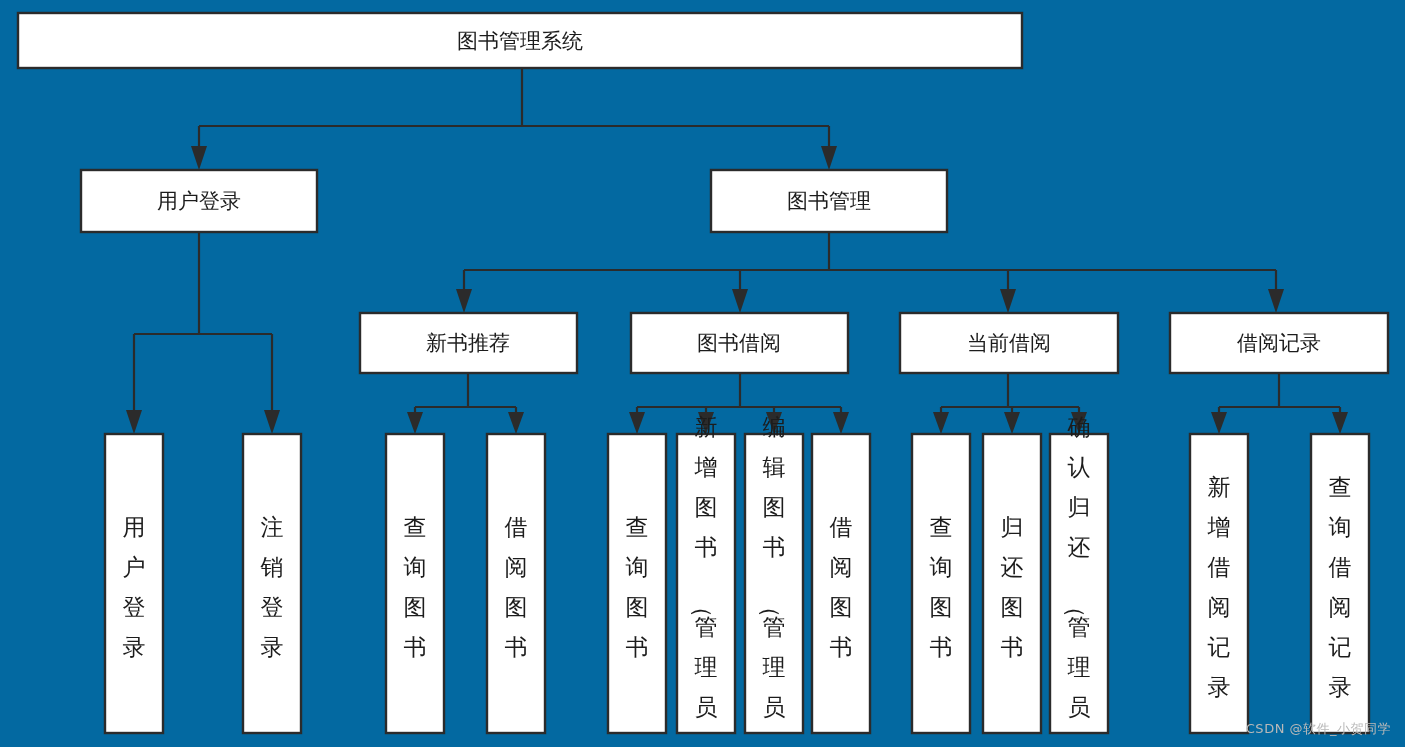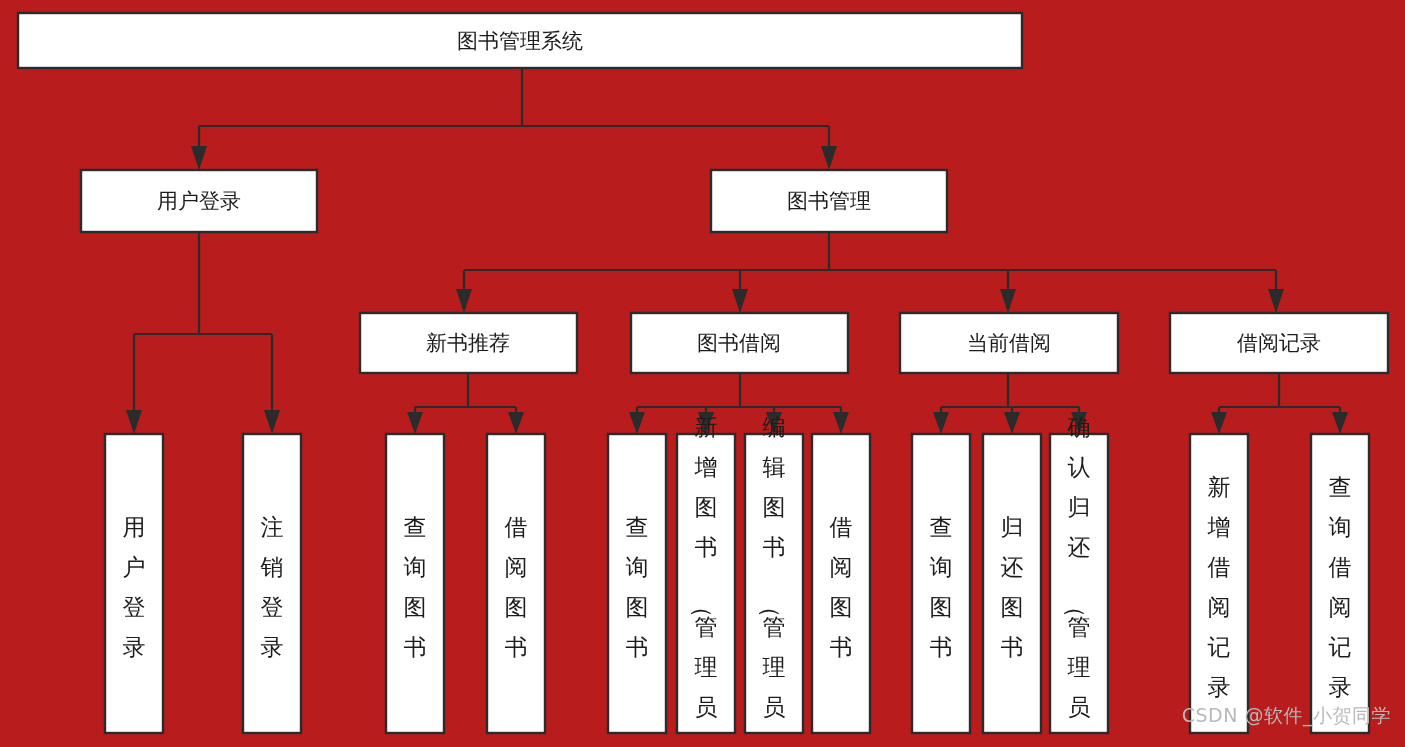--- a/index.html
+++ b/index.html
@@ -10,21 +10,21 @@
   body {
     width: 1405px;
     height: 747px;
     font-family: "Liberation Sans", "DejaVu Sans", sans-serif;
     overflow: hidden;
   }
   #diagram-root {
     position: relative;
     width: 1405px;
     height: 747px;
-    background: #b91c1c;
+    background: #0369a1;
   }
   svg.flow {
     position: absolute;
     left: 0;
     top: 0;
     width: 1405px;
     height: 747px;
   }
   .node-rect {
     fill: #ffffff;
@@ -51,23 +51,23 @@
   }
   .node-label-v {
     font-family: "DejaVu Sans", "Liberation Sans", sans-serif;
     font-size: 23px;
     fill: #1c1c1c;
     text-anchor: middle;
   }
   .watermark {
     position: absolute;
     right: 14px;
-    bottom: 18px;
+    bottom: 9px;
     font-family: "DejaVu Sans", "Liberation Sans", sans-serif;
-    font-size: 19px;
+    font-size: 13px;
     color: #b9b9b9;
     letter-spacing: 0.5px;
     white-space: nowrap;
     pointer-events: none;
   }
 </style>
 </head>
 <body>
 
 <div id="diagram-root">

